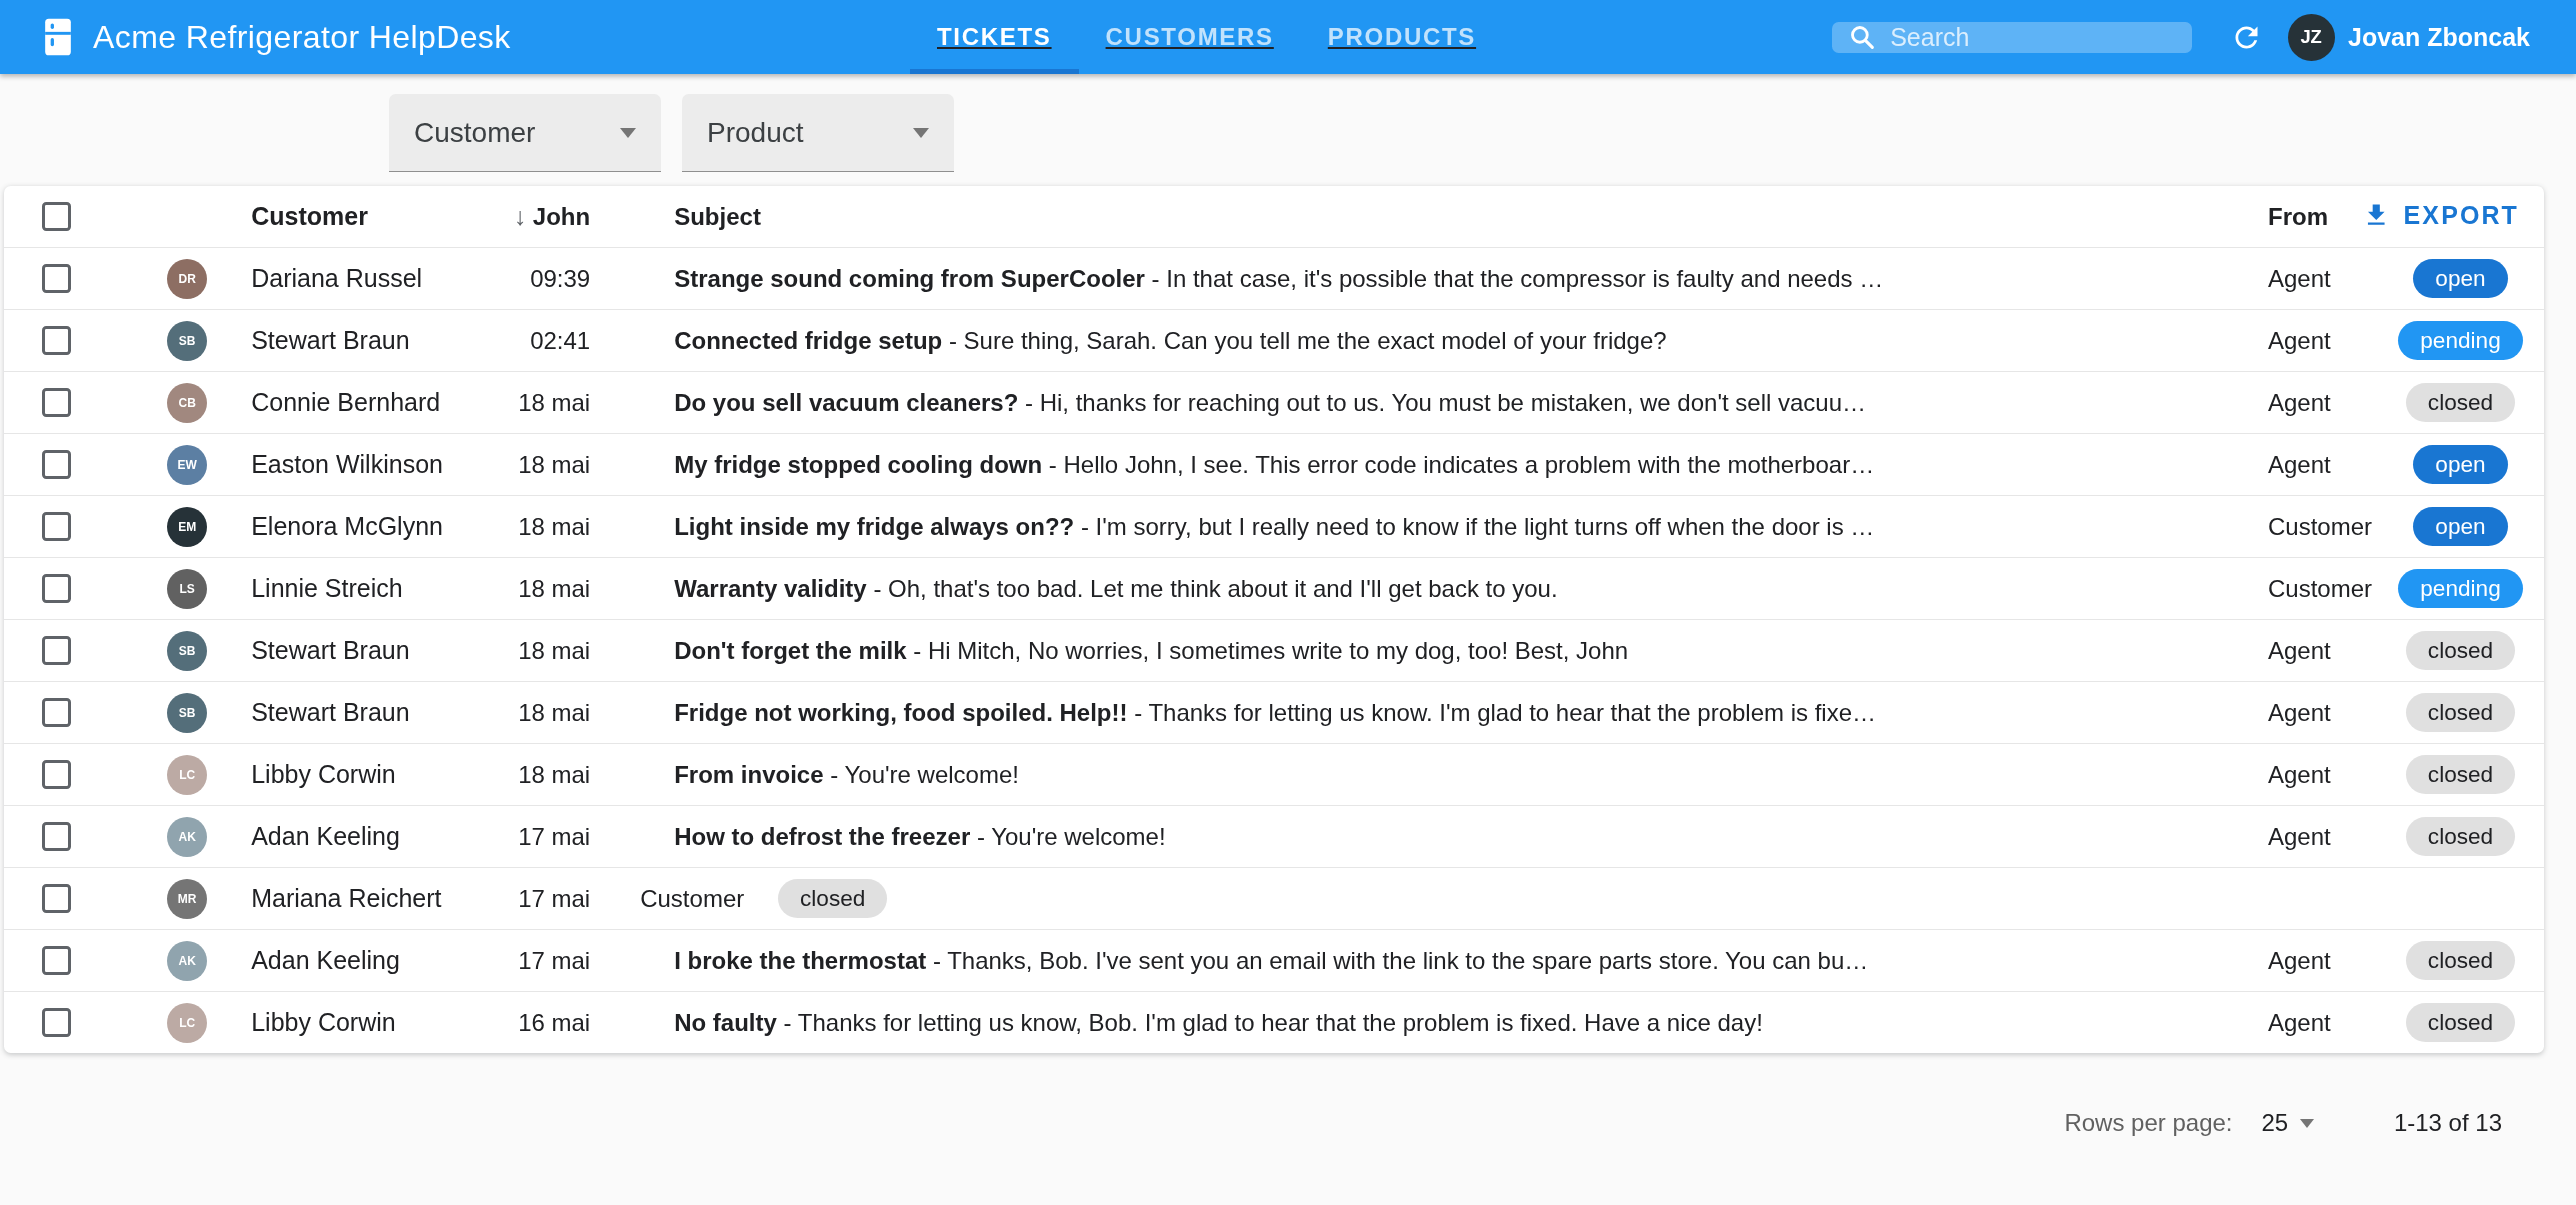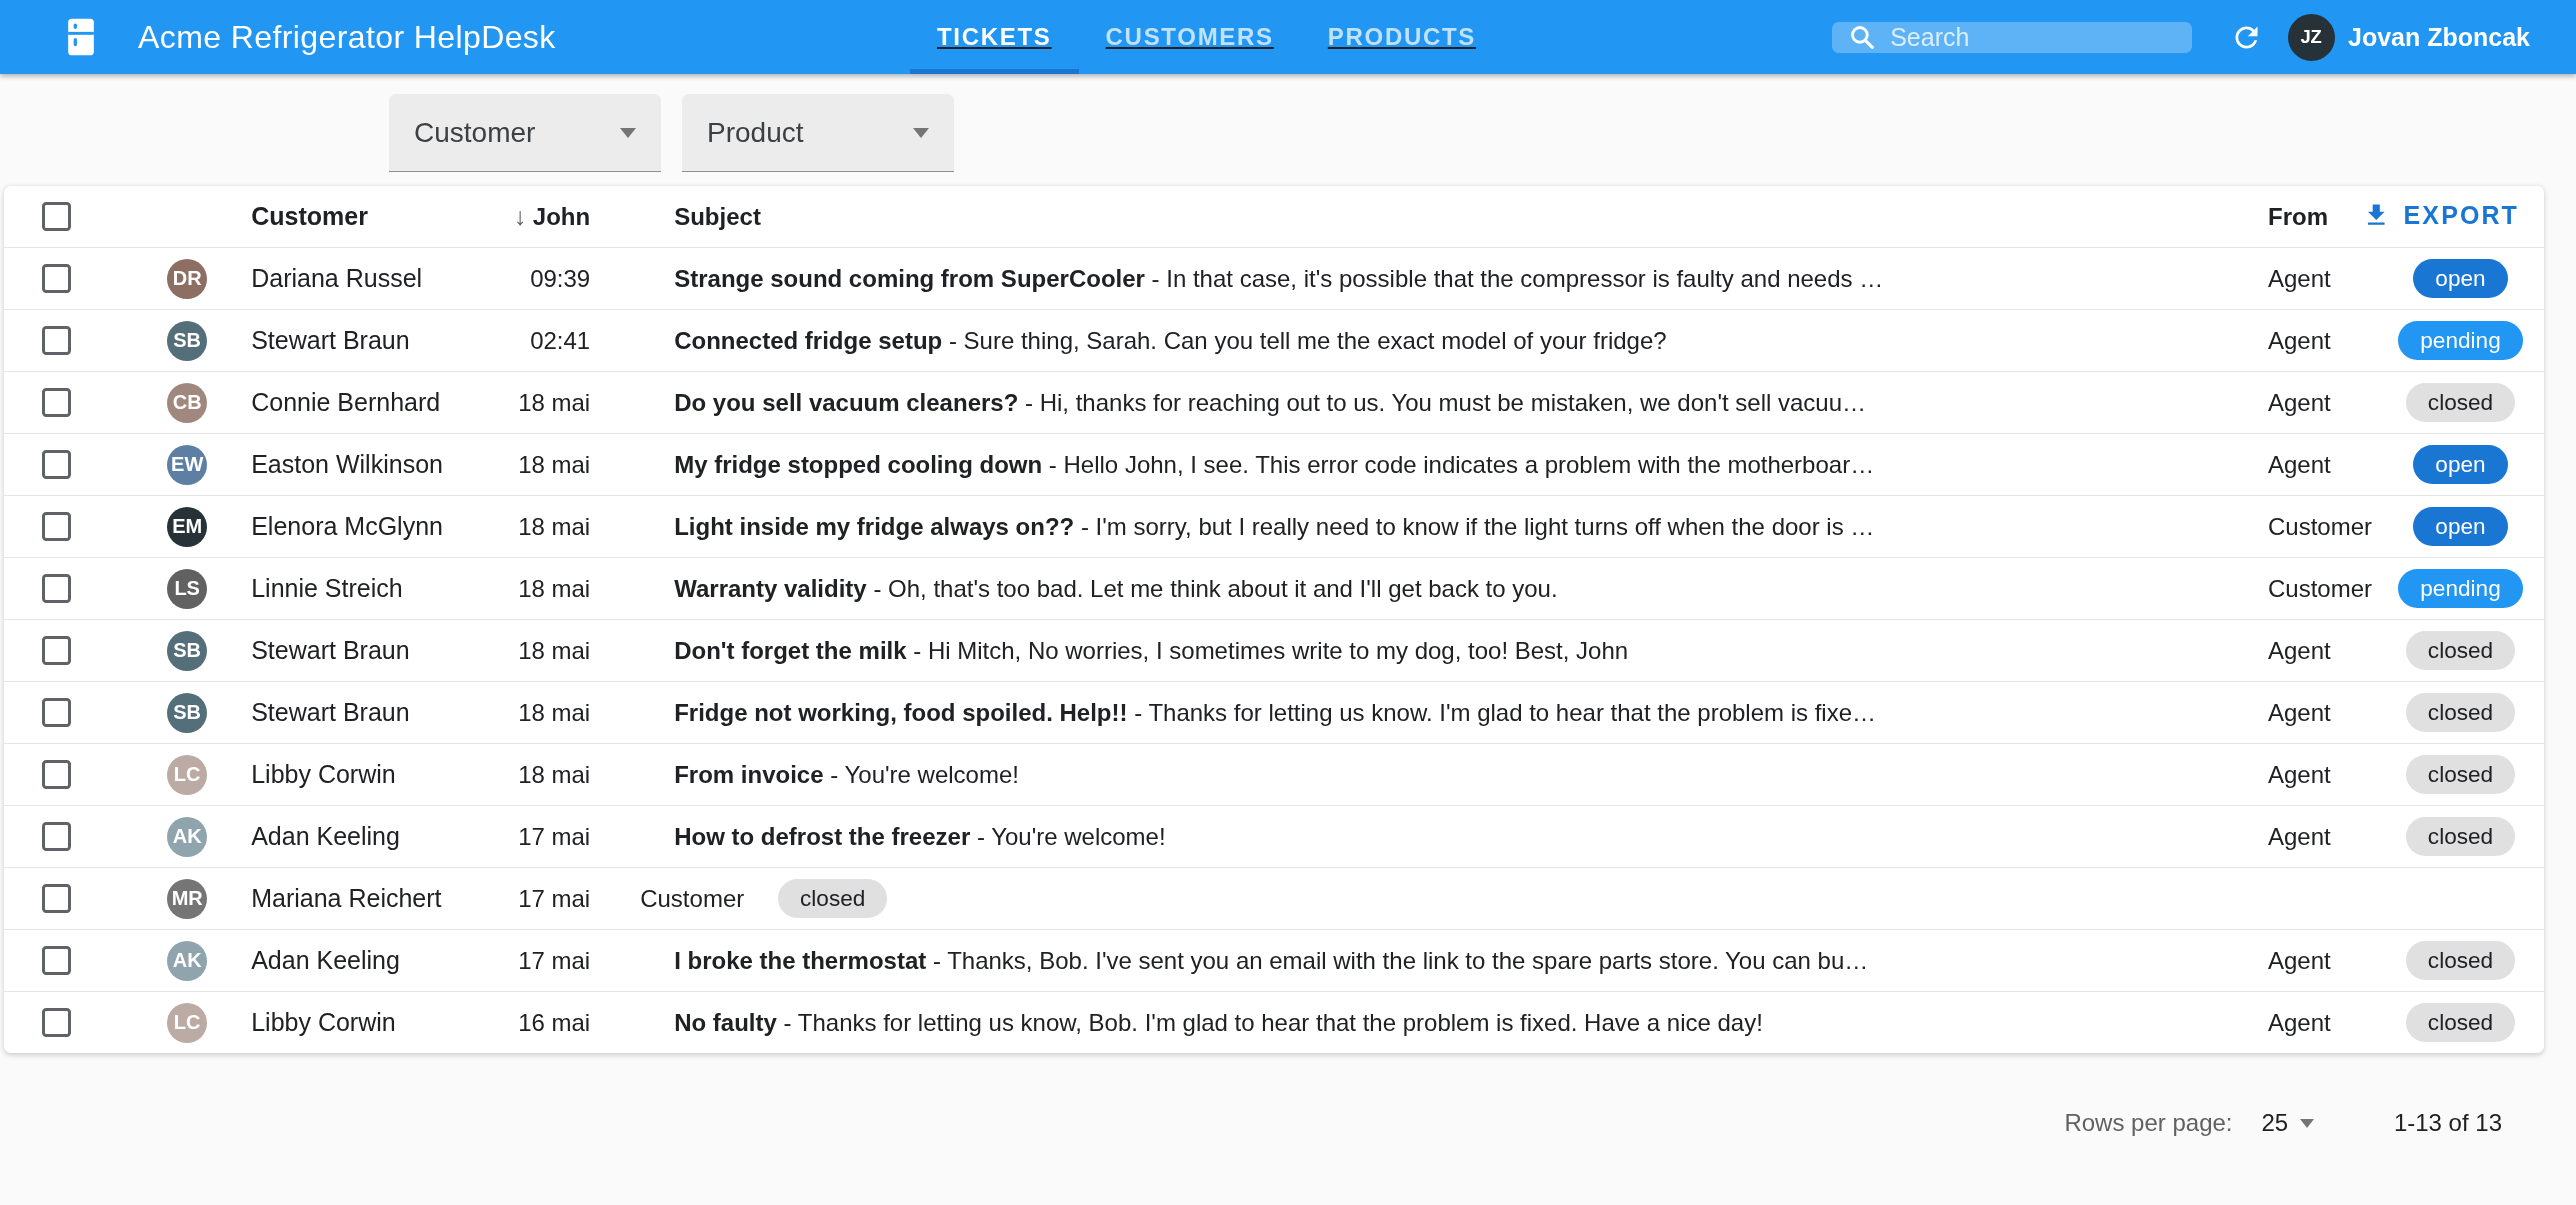--- a/index.html
+++ b/index.html
@@ -2,21 +2,21 @@
 <html style="font-size:13.4px"><head>
 <meta charset="utf-8">
 <style>
   * { box-sizing: border-box; margin: 0; padding: 0; }
   html,body { width:2576px; height:1205px; background:#fafafa;
     font-family:"Liberation Sans", sans-serif; color:#202124; overflow:hidden; }
 
   
   .appbar { position:relative; height:74px; background:#2196f3; display:flex;
     align-items:center; box-shadow:0 2.5px 5px rgba(0,0,0,.28); z-index:10; }
-  .appbar-left { display:flex; align-items:center; gap:35px; padding-left:59px; }
+  .appbar-left { display:flex; align-items:center; gap:13px; padding-left:36px; }
   .app-title { color:#fff; font-size:32px; font-weight:400; letter-spacing:0.4px; white-space:nowrap; }
   .tabs { position:absolute; left:910px; top:0; height:74px; display:flex;text-decoration:underline; }
   .tab { position:relative; display:flex; align-items:center; height:100%; padding:0 27px;
     color:rgba(255,255,255,.72); font-size:24px; font-weight:700; letter-spacing:1.7px; cursor:pointer; }
   .tab.active { color:#fff; }
   .tab.active .tab-indicator { position:absolute; left:0; right:0; bottom:0; height:5px; background:#1976d2; }
   .appbar-right { margin-left:auto; display:flex; align-items:center; padding-right:46px; }
   .searchbox { display:flex; align-items:center; width:360px; height:31px; background:rgba(255,255,255,.28);
     border-radius:6.7px; padding:0 16.7px; gap:13.4px; }
   .searchbox input { flex:1; min-width:0; background:transparent; border:none; outline:none;
@@ -51,21 +51,21 @@
 
   
   .table-card { flex:1; margin-left:4.2px; margin-right:32px; background:#fff; border-radius:6.7px;
     box-shadow:0 1.7px 5px rgba(60,64,67,.25); overflow:hidden; }
   .trow { display:flex; align-items:center; height:62px; border-top:0.8px solid #e6e6e6; }
   .trow.head { height:61px; border-top:none; font-weight:700; font-size:24px; }
   .c-check { flex:0 0 163px; padding-left:38px; display:flex; align-items:center; }
   .checkbox { width:28.5px; height:28.5px; border:3.3px solid #5f6368; border-radius:4.2px; cursor:pointer; }
   .c-avatar { flex:0 0 84px; display:flex; align-items:center; }
   .avatar { width:40px; height:40px; border-radius:50%; color:#fff; display:flex; align-items:center;
-    justify-content:center; font-size:20px; font-weight:700; }
+    justify-content:center; font-size:12px; font-weight:700; }
   .c-name { flex:0 0 255px; font-size:25px; white-space:nowrap; overflow:hidden; }
   .c-date { flex:0 0 84px; font-size:24px; text-align:right; white-space:nowrap; display:flex;
     justify-content:flex-end; align-items:center; gap:6.7px; }
   .sort-arrow { color:#5f6368; font-weight:400; font-size:25px; }
   .c-subject { flex:1 1 auto; min-width:0; margin-left:84px; font-size:24px; white-space:nowrap; overflow:hidden; }
   .c-subject .preview { margin-left:6.7px; }
   .c-from { flex:0 0 159px; padding-left:50px; font-size:24px; white-space:nowrap; }
   .c-status { flex:0 0 167px; display:flex; justify-content:center; }
   .badge { padding:6.7px 22px; border-radius:25px; font-size:22.6px; color:#fff; white-space:nowrap; }
   .badge[data-status="open"]    { background:#1976d2; }

